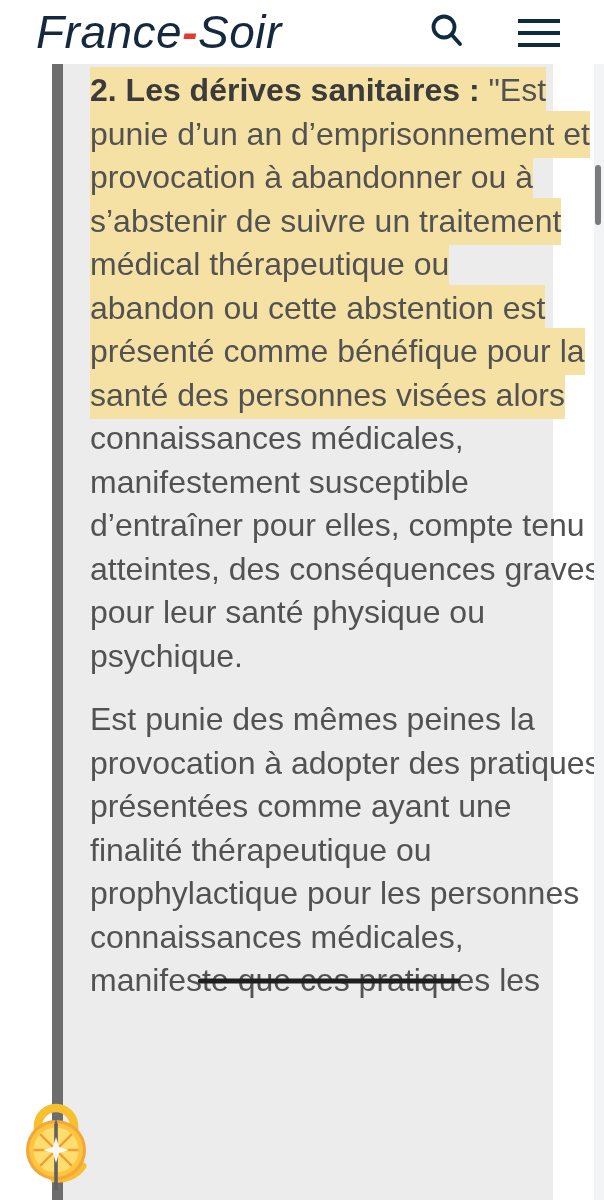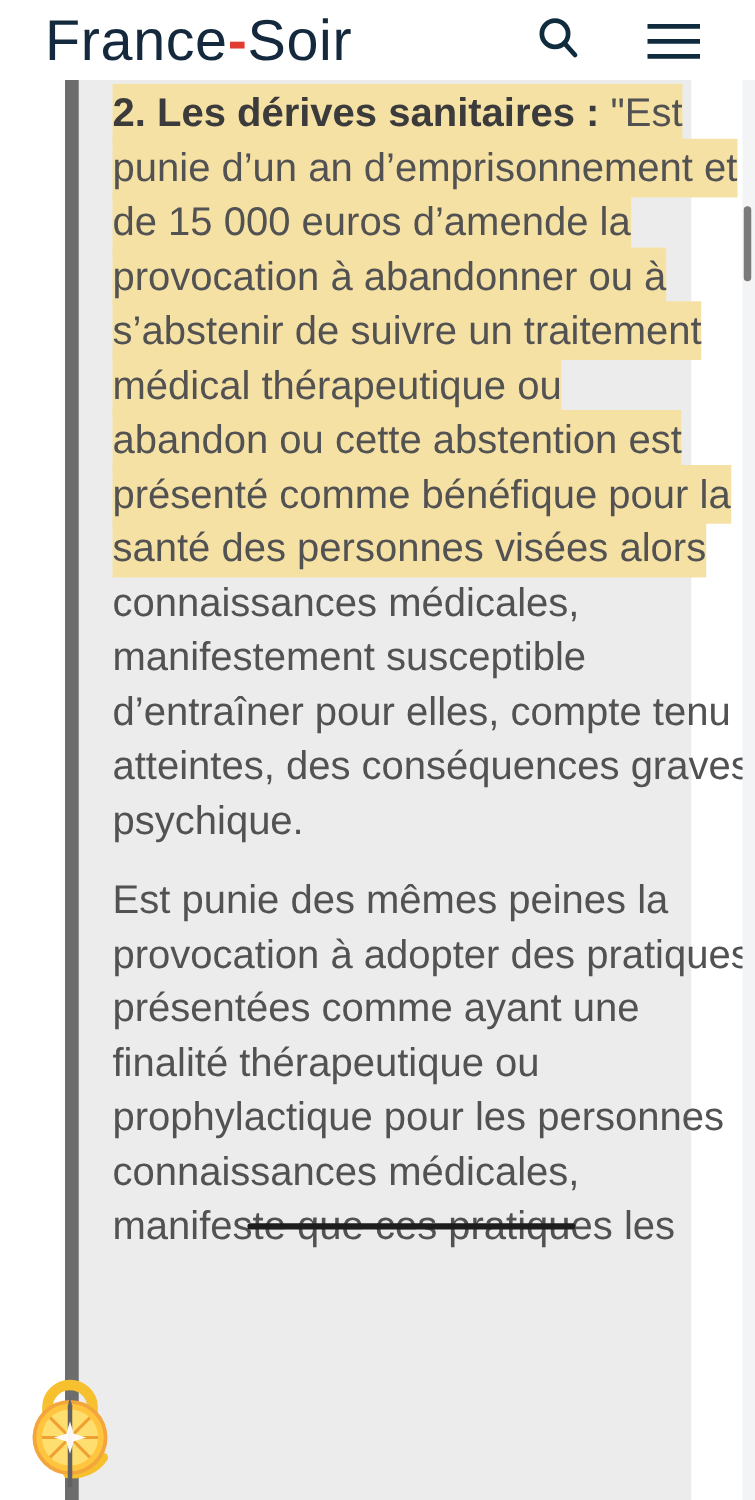--- a/index.html
+++ b/index.html
@@ -3,21 +3,21 @@
 <meta charset="utf-8">
 <style>
   html,body{margin:0;padding:0;}
   #screen{
     position:relative;width:604px;height:1200px;overflow:hidden;
     background:#ffffff;font-family:"Liberation Sans",sans-serif;
   }
   
   #header{position:absolute;left:0;top:0;width:604px;height:64px;background:#ffffff;z-index:5;}
   .brand{position:absolute;left:36px;top:7px;font-size:46px;line-height:50px;
-    font-weight:400;letter-spacing:0.5px;color:var(--brand_navy);white-space:nowrap;}
+    font-weight:400;letter-spacing:0.5px;color:var(--brand_navy);white-space:nowrap;font-style:italic;}
   .brand .hyphen{color:var(--brand_red);font-weight:700;}
   .hd-icon{position:absolute;cursor:pointer;}
   #search-ic{left:428px;top:13px;}
   #menu-ic{left:517px;top:18px;}
   
   #quote-bar{position:absolute;left:52px;top:64px;width:11px;height:1136px;background:var(--quote_bar);z-index:2;}
   #shot{position:absolute;left:63px;top:64px;width:490px;height:1136px;background:var(--content_bg);z-index:1;}
   #article{position:absolute;left:27px;top:5px;right:6px;color:var(--text_gray);
     font-size:32px;line-height:43.5px;}
   .para + .para{margin-top:20px;}
@@ -52,31 +52,31 @@
       <line x1="1" y1="27" x2="43" y2="27" stroke="#0f2b3d" stroke-width="3.8"></line>
     </svg>
   </div>
 
   <div id="quote-bar"></div>
   <div id="shot">
     <div id="article">
         <div class="para">
           <div class="tline"><span class="bold hl">2. Les dérives sanitaires : </span><span class="hl">"Est </span></div>
           <div class="tline"><span class="hl">punie d’un an d’emprisonnement et</span></div>
-          <div class="tline"><span class="hl">de 15 000 euros d’amende la</span></div>
           <div class="tline"><span class="hl">provocation à abandonner ou à</span></div>
           <div class="tline"><span class="hl">s’abstenir de suivre un traitement</span></div>
           <div class="tline"><span class="hl">médical thérapeutique ou</span></div>
           <div class="tline"><span class="hl">abandon ou cette abstention est</span></div>
           <div class="tline"><span class="hl">présenté comme bénéfique pour la</span></div>
           <div class="tline"><span class="hl">santé des personnes visées alors </span></div>
           <div class="tline"><span>connaissances médicales,</span></div>
           <div class="tline"><span>manifestement susceptible</span></div>
           <div class="tline"><span>d’entraîner pour elles, compte tenu</span></div>
           <div class="tline"><span>atteintes, des conséquences graves</span></div>
+          <div class="tline"><span>pour leur santé physique ou</span></div>
           <div class="tline"><span>psychique.</span></div>
         </div>
         <div class="para">
           <div class="tline"><span>Est punie des mêmes peines la</span></div>
           <div class="tline"><span>provocation à adopter des pratiques</span></div>
           <div class="tline"><span>présentées comme ayant une</span></div>
           <div class="tline"><span>finalité thérapeutique ou</span></div>
           <div class="tline"><span>prophylactique pour les personnes</span></div>
           <div class="tline"><span>connaissances médicales,</span></div>
           <div class="tline"><span>manifes</span><span class="strike">te que ces pratiqu</span><span>es les</span></div>

